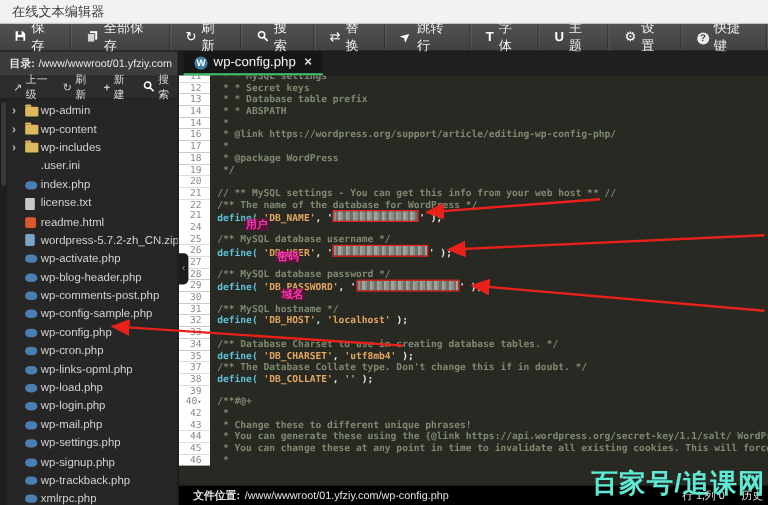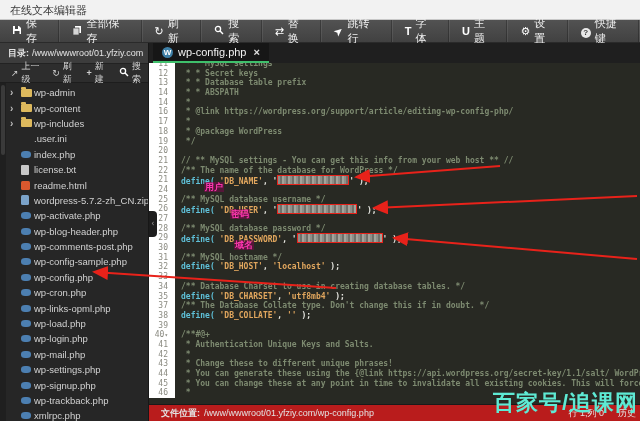--- a/index.html
+++ b/index.html
@@ -69,21 +69,21 @@
   .ctext{padding-left:6px;font-weight:bold;}
   .t-c{color:#7d8a70;}
   .t-k{color:#5fc0d8;}
   .t-s{color:#e2a75e;}
   .t-p{color:#e8e8e2;}
   .mosaic{display:inline-block;height:8px;vertical-align:-1px;border:1px solid #e8221a;
           background:repeating-linear-gradient(90deg,#8e8e88 0 2px,#70706a 2px 4px,#a3a39b 4px 6px);}
   .collapser{position:absolute;left:0;top:148px;width:8px;height:26px;background:#1d1d1d;
              border-radius:0 4px 4px 0;color:#9a9a9a;font-size:8px;line-height:26px;text-align:center;}
 
-  .statusbar{height:17px;background:#b91c1c;border-top:1px solid #1a1a1a;display:flex;align-items:center;
+  .statusbar{height:17px;background:#000000;border-top:1px solid #1a1a1a;display:flex;align-items:center;
              color:#e3e3e3;font-size:9px;padding:0 4px 0 12px;box-sizing:border-box;}
   .statusbar b{font-weight:bold;margin-right:4px;}
   .status-right{margin-left:auto;display:flex;gap:14px;white-space:nowrap;}
 
   
   .overlay{position:absolute;left:0;top:0;width:640px;height:421px;pointer-events:none;z-index:10;}
   .plabel{position:absolute;color:#ff35b0;font-size:9px;font-weight:bold;
           background:rgba(120,8,74,0.55);padding:0 1px;line-height:10px;}
   .watermark{position:absolute;right:2px;top:388px;color:#5eead4;font-size:22px;font-weight:bold;
              letter-spacing:1px;white-space:nowrap;}
@@ -366,21 +366,20 @@
             <div class="cline"><span class="gut">30</span><span class="ctext"></span></div>
             <div class="cline"><span class="gut">31</span><span class="ctext"><span class="t-c">/** MySQL hostname */</span></span></div>
             <div class="cline"><span class="gut">32</span><span class="ctext"><span class="t-k">define(</span><span class="t-s"> 'DB_HOST'</span><span class="t-p">, </span><span class="t-s">'localhost'</span><span class="t-p"> );</span></span></div>
             <div class="cline"><span class="gut">33</span><span class="ctext"></span></div>
             <div class="cline"><span class="gut">34</span><span class="ctext"><span class="t-c">/** Database Charset to use in creating database tables. */</span></span></div>
             <div class="cline"><span class="gut">35</span><span class="ctext"><span class="t-k">define(</span><span class="t-s"> 'DB_CHARSET'</span><span class="t-p">, </span><span class="t-s">'utf8mb4'</span><span class="t-p"> );</span></span></div>
             <div class="cline"><span class="gut">37</span><span class="ctext"><span class="t-c">/** The Database Collate type. Don't change this if in doubt. */</span></span></div>
             <div class="cline"><span class="gut">38</span><span class="ctext"><span class="t-k">define(</span><span class="t-s"> 'DB_COLLATE'</span><span class="t-p">, </span><span class="t-s">''</span><span class="t-p"> );</span></span></div>
             <div class="cline"><span class="gut">39</span><span class="ctext"></span></div>
             <div class="cline"><span class="gut">40<span class="fold">▾</span></span><span class="ctext"><span class="t-c">/**#@+</span></span></div>
-            <div class="cline"><span class="gut">41</span><span class="ctext"><span class="t-c"> * Authentication Unique Keys and Salts.</span></span></div>
             <div class="cline"><span class="gut">42</span><span class="ctext"><span class="t-c"> *</span></span></div>
             <div class="cline"><span class="gut">43</span><span class="ctext"><span class="t-c"> * Change these to different unique phrases!</span></span></div>
             <div class="cline"><span class="gut">44</span><span class="ctext"><span class="t-c"> * You can generate these using the {@link https://api.wordpress.org/secret-key/1.1/salt/ WordPress.org secret-key service}</span></span></div>
             <div class="cline"><span class="gut">45</span><span class="ctext"><span class="t-c"> * You can change these at any point in time to invalidate all existing cookies. This will force all users to have to log in again.</span></span></div>
             <div class="cline"><span class="gut">46</span><span class="ctext"><span class="t-c"> *</span></span></div>
           </div>
         <div class="collapser">‹</div>
       </div>
 
       <div class="statusbar">

